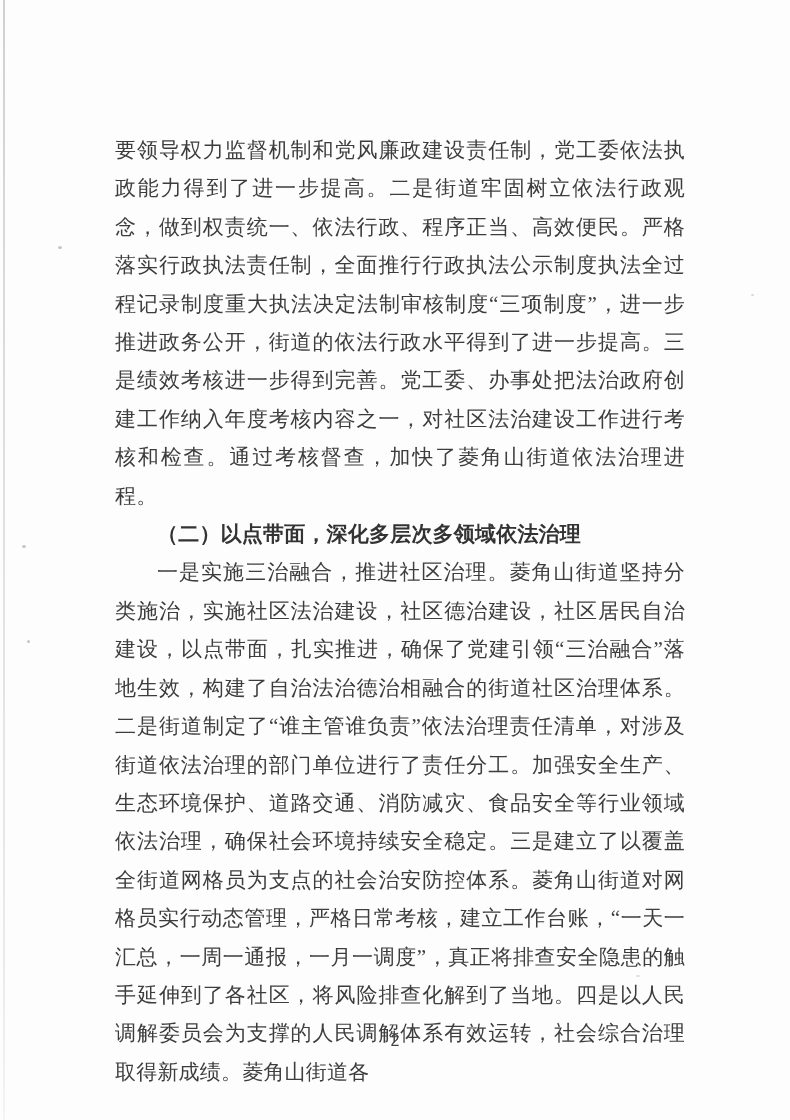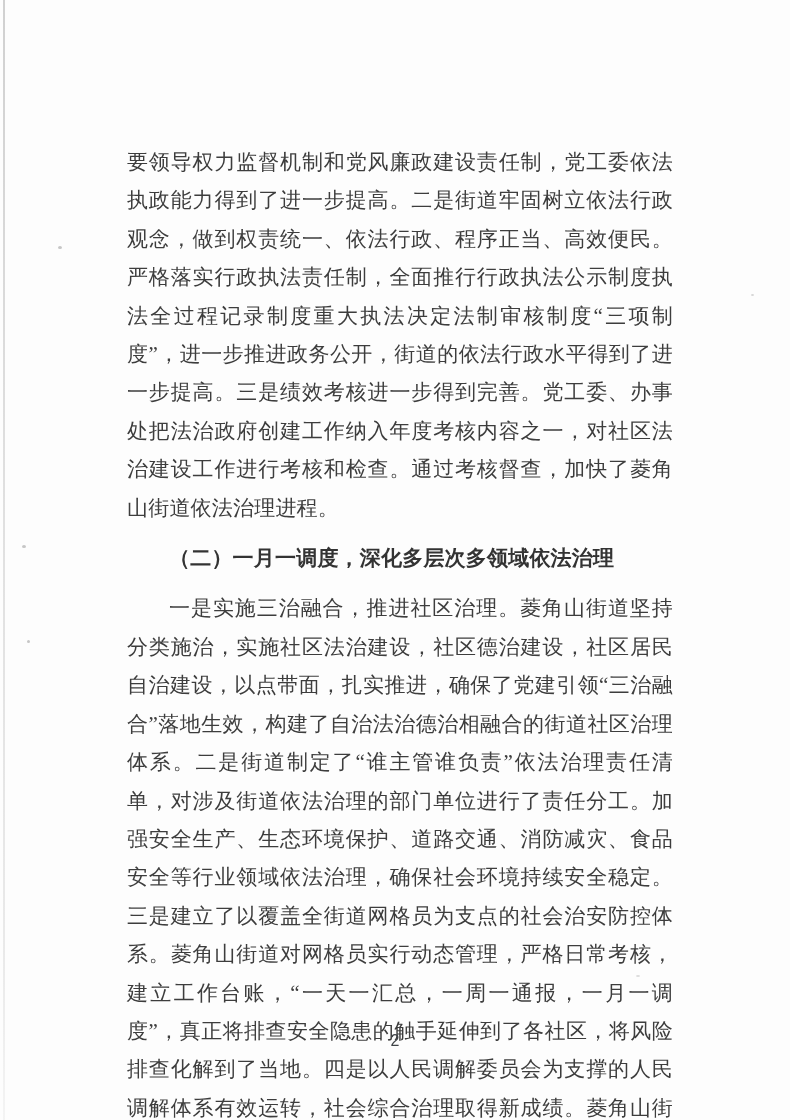--- a/index.html
+++ b/index.html
@@ -45,21 +45,21 @@
     width: 570px;
     color: #3d3d3d;
     font-size: 21px;
     line-height: 38.4px;
     text-align: justify;
     word-break: break-all;
     letter-spacing: 0.2px;
     -webkit-font-smoothing: antialiased;
   }
   .content p {
-    margin: 12px;
+    margin: 0;
     padding: 0;
   }
   .para-indent {
     text-indent: 2em;
   }
   .section-heading {
     font-weight: bold;
     text-indent: 2em;
     color: #333333;
   }
@@ -81,19 +81,19 @@
 
   <div class="scan-edge"></div>
   <div class="speck s1"></div>
   <div class="speck s2"></div>
   <div class="speck s3"></div>
   <div class="speck s4"></div>
   <div class="speck s5"></div>
 
   <main class="content">
     <p class="para">要领导权力监督机制和党风廉政建设责任制，党工委依法执政能力得到了进一步提高。二是街道牢固树立依法行政观念，做到权责统一、依法行政、程序正当、高效便民。严格落实行政执法责任制，全面推行行政执法公示制度执法全过程记录制度重大执法决定法制审核制度“三项制度”，进一步推进政务公开，街道的依法行政水平得到了进一步提高。三是绩效考核进一步得到完善。党工委、办事处把法治政府创建工作纳入年度考核内容之一，对社区法治建设工作进行考核和检查。通过考核督查，加快了菱角山街道依法治理进程。</p>
-    <p class="section-heading">（二）一月一调度，深化多层次多领域依法治理</p>
+    <p class="section-heading">（二）以点带面，深化多层次多领域依法治理</p>
     <p class="para-indent">一是实施三治融合，推进社区治理。菱角山街道坚持分类施治，实施社区法治建设，社区德治建设，社区居民自治建设，以点带面，扎实推进，确保了党建引领“三治融合”落地生效，构建了自治法治德治相融合的街道社区治理体系。二是街道制定了“谁主管谁负责”依法治理责任清单，对涉及街道依法治理的部门单位进行了责任分工。加强安全生产、生态环境保护、道路交通、消防减灾、食品安全等行业领域依法治理，确保社会环境持续安全稳定。三是建立了以覆盖全街道网格员为支点的社会治安防控体系。菱角山街道对网格员实行动态管理，严格日常考核，建立工作台账，“一天一汇总，一周一通报，一月一调度”，真正将排查安全隐患的触手延伸到了各社区，将风险排查化解到了当地。四是以人民调解委员会为支撑的人民调解体系有效运转，社会综合治理取得新成绩。菱角山街道各</p>
   </main>
 
   <div class="page-number">2</div>
 
 </div>
 
 </body></html>

